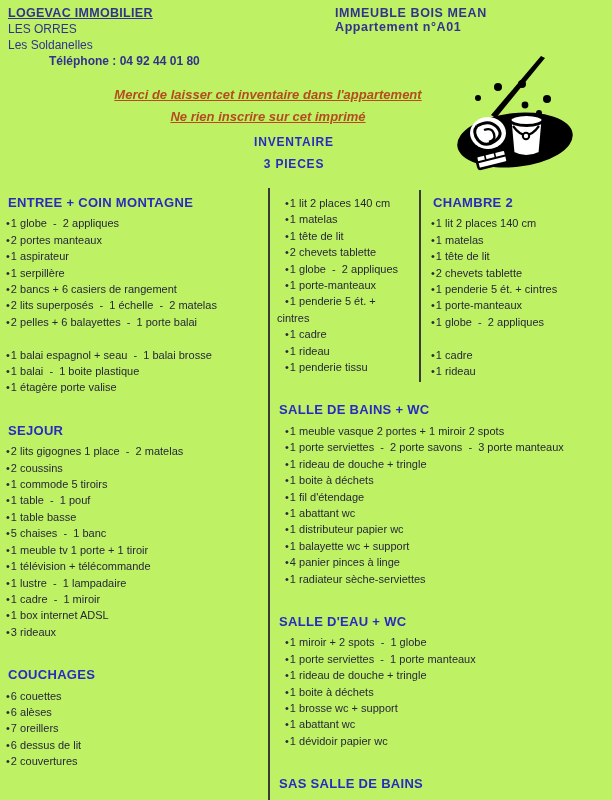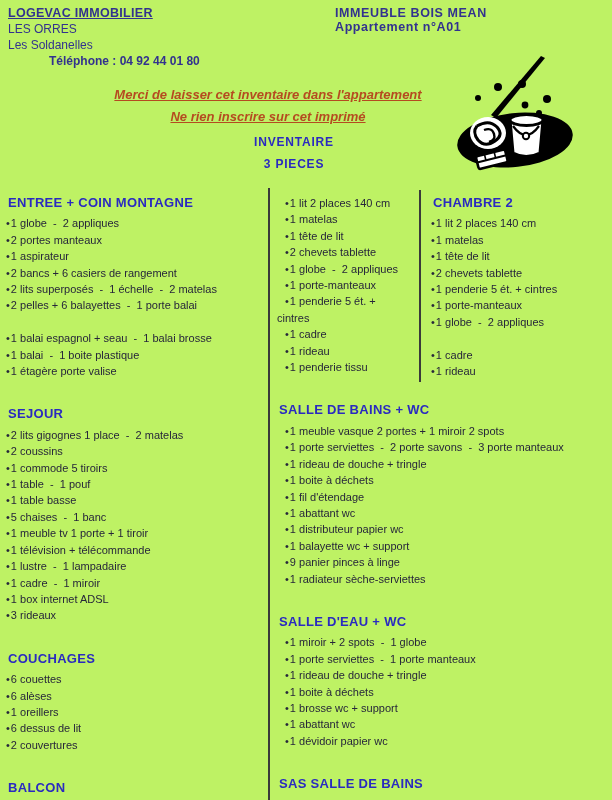--- a/index.html
+++ b/index.html
@@ -123,20 +123,21 @@
   <div class="divider d1"></div>
   <div class="divider d2"></div>
 
   <div class="col col1">
       <div class="section">
         <div class="sec-title">ENTREE + COIN MONTAGNE</div>
         <div class="items">
           <div class="item">1 globe  -  2 appliques</div>
           <div class="item">2 portes manteaux</div>
           <div class="item">1 aspirateur</div>
+          <div class="item">1 serpillère</div>
           <div class="item">2 bancs + 6 casiers de rangement</div>
           <div class="item">2 lits superposés  -  1 échelle  -  2 matelas</div>
           <div class="item">2 pelles + 6 balayettes  -  1 porte balai</div>
           <div class="spacer"></div>
           <div class="item">1 balai espagnol + seau  -  1 balai brosse</div>
           <div class="item">1 balai  -  1 boite plastique</div>
           <div class="item">1 étagère porte valise</div>
         </div>
       </div>
       <div class="section">
@@ -154,21 +155,21 @@
           <div class="item">1 cadre  -  1 miroir</div>
           <div class="item">1 box internet ADSL</div>
           <div class="item">3 rideaux</div>
         </div>
       </div>
       <div class="section">
         <div class="sec-title">COUCHAGES</div>
         <div class="items">
           <div class="item">6 couettes</div>
           <div class="item">6 alèses</div>
-          <div class="item">1 oreillers</div>
+          <div class="item">7 oreillers</div>
           <div class="item">6 dessus de lit</div>
           <div class="item">2 couvertures</div>
         </div>
       </div>
       <div class="section">
         <div class="sec-title">BALCON</div>
         <div class="items">
           <div class="item">4 chaises pliantes</div>
           <div class="item">1 table</div>
           <div class="item">2 étendages</div>
@@ -195,21 +196,21 @@
         <div class="sec-title">SALLE DE BAINS + WC</div>
         <div class="items">
           <div class="item">1 meuble vasque 2 portes + 1 miroir 2 spots</div>
           <div class="item">1 porte serviettes  -  2 porte savons  -  3 porte manteaux</div>
           <div class="item">1 rideau de douche + tringle</div>
           <div class="item">1 boite à déchets</div>
           <div class="item">1 fil d'étendage</div>
           <div class="item">1 abattant wc</div>
           <div class="item">1 distributeur papier wc</div>
           <div class="item">1 balayette wc + support</div>
-          <div class="item">9 panier pinces à linge</div>
+          <div class="item">4 panier pinces à linge</div>
           <div class="item">1 radiateur sèche-serviettes</div>
         </div>
       </div>
       <div class="section">
         <div class="sec-title">SALLE D'EAU + WC</div>
         <div class="items">
           <div class="item">1 miroir + 2 spots  -  1 globe</div>
           <div class="item">1 porte serviettes  -  1 porte manteaux</div>
           <div class="item">1 rideau de douche + tringle</div>
           <div class="item">1 boite à déchets</div>

